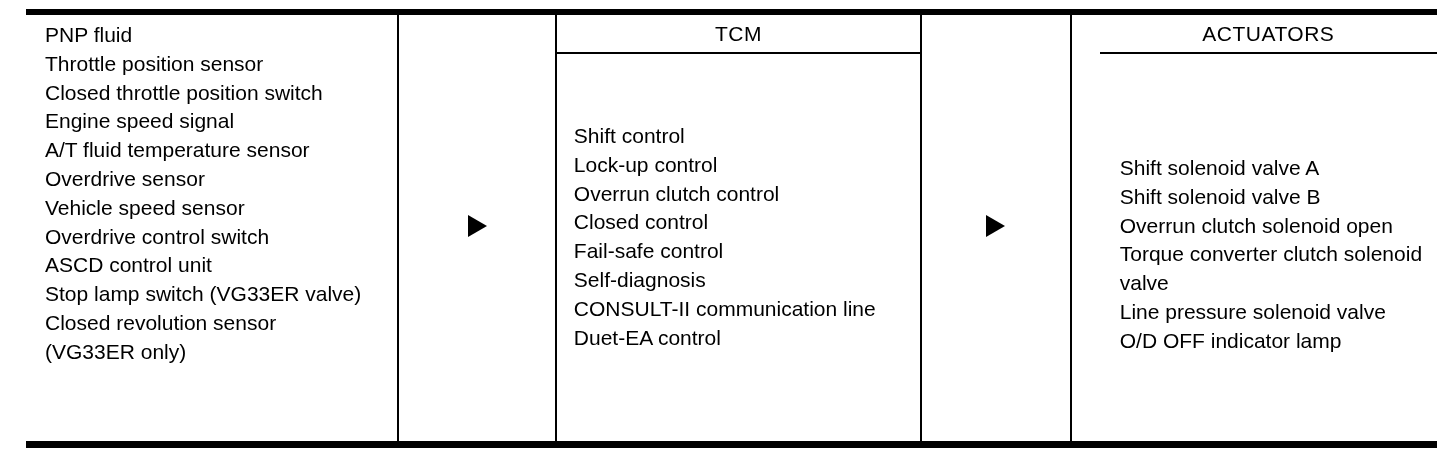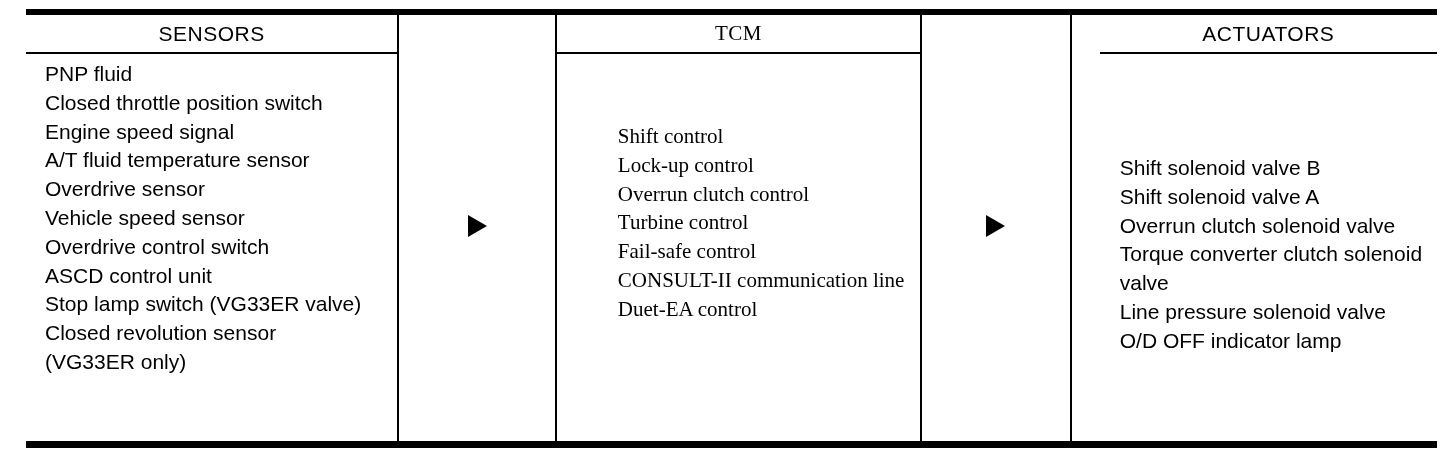--- a/index.html
+++ b/index.html
@@ -32,21 +32,21 @@
     align-items: stretch;
   }
   .col {
     box-sizing: border-box;
     height: 100%;
     display: flex;
     flex-direction: column;
   }
   .col-sensors   { width: 374px; border-right: 2px solid #000; }
   .col-gap1      { width: 156px; }
-  .col-tcm       { width: 368px; border-left: 2px solid #000; border-right: 2px solid #000; font-family: Liberation Serif, serif; }
+  .col-tcm       { width: 368px; border-left: 2px solid #000; border-right: 2px solid #000; }
   .col-gap2      { width: 148px; }
   .col-actuators { width: 368px; border-left: 2px solid #000; padding-left: 28px; }
 
   .hdr {
     box-sizing: border-box;
     height: 39px;
     border-bottom: 2px solid #000;
     display: flex;
     align-items: center;
     justify-content: center;
@@ -55,21 +55,21 @@
     letter-spacing: 0.5px;
     flex: 0 0 auto;
   }
   .body {
     flex: 1 1 auto;
     font-size: 21px;
     line-height: 28.8px;
     overflow: hidden;
   }
   .sensors-body   { padding: 6px 2px 0 19px; }
-  .tcm-body       { padding: 68px 2px 0 17px; margin-left: 44px; }
+  .tcm-body       { padding: 68px 2px 0 17px; }
   .actuators-body { padding: 100px 2px 0 20px; }
   .item {
     white-space: pre-line;
   }
   .gap-col {
     align-items: center;
     justify-content: center;
   }
   .arrow {
     display: block;
@@ -81,23 +81,23 @@
     margin-top: -4px;
   }
 </style>
 </head>
 <body>
 
 <div class="page">
   <div class="io-table">
 
     <div class="col col-sensors">
-      <div class="hdr">SENSORS</div>
       <div class="body sensors-body">
           <div class="item">PNP fluid</div>
+          <div class="item">Throttle position sensor</div>
           <div class="item">Closed throttle position switch</div>
           <div class="item">Engine speed signal</div>
           <div class="item">A/T fluid temperature sensor</div>
           <div class="item">Overdrive sensor</div>
           <div class="item">Vehicle speed sensor</div>
           <div class="item">Overdrive control switch</div>
           <div class="item">ASCD control unit</div>
           <div class="item">Stop lamp switch (VG33ER valve)</div>
           <div class="item">Closed revolution sensor
 (VG33ER only)</div>
@@ -107,37 +107,38 @@
     <div class="col col-gap1 gap-col">
       <span class="arrow"></span>
     </div>
 
     <div class="col col-tcm">
       <div class="hdr">TCM</div>
       <div class="body tcm-body">
           <div class="item">Shift control</div>
           <div class="item">Lock-up control</div>
           <div class="item">Overrun clutch control</div>
-          <div class="item">Turbine control</div>
+          <div class="item">Closed control</div>
           <div class="item">Fail-safe control</div>
+          <div class="item">Self-diagnosis</div>
           <div class="item">CONSULT-II communication line</div>
           <div class="item">Duet-EA control</div>
         </div>
     </div>
 
     <div class="col col-gap2 gap-col">
       <span class="arrow"></span>
     </div>
 
     <div class="col col-actuators">
       <div class="hdr">ACTUATORS</div>
       <div class="body actuators-body">
+          <div class="item">Shift solenoid valve A</div>
           <div class="item">Shift solenoid valve B</div>
-          <div class="item">Shift solenoid valve A</div>
-          <div class="item">Overrun clutch solenoid valve</div>
+          <div class="item">Overrun clutch solenoid open</div>
           <div class="item">Torque converter clutch solenoid
 valve</div>
           <div class="item">Line pressure solenoid valve</div>
           <div class="item">O/D OFF indicator lamp</div>
         </div>
     </div>
 
   </div>
 </div>
 

